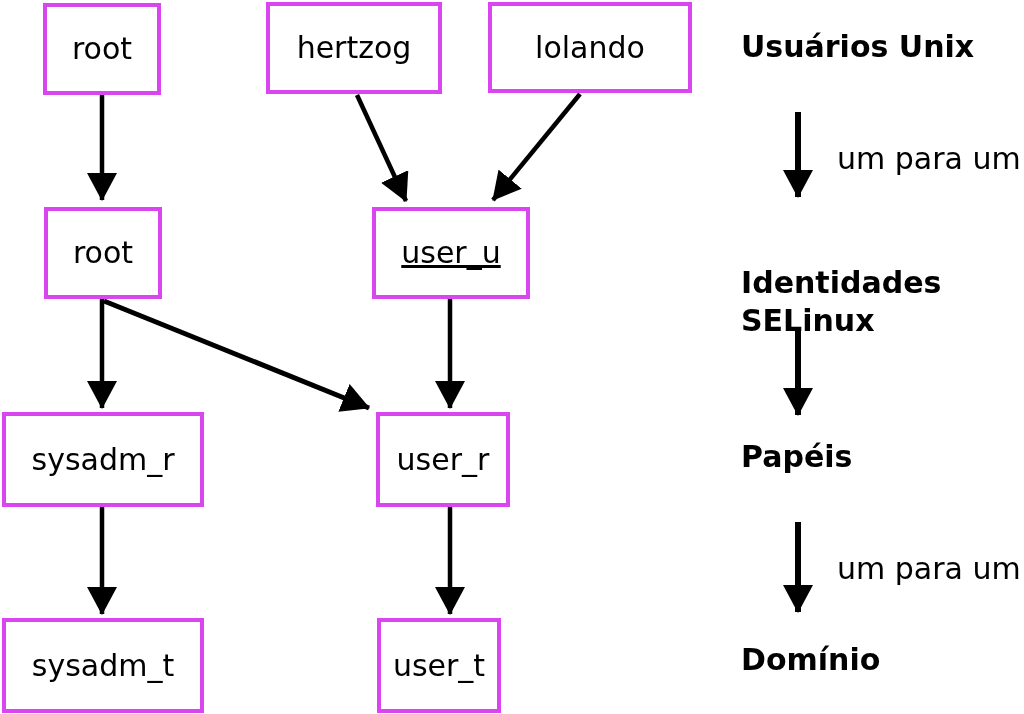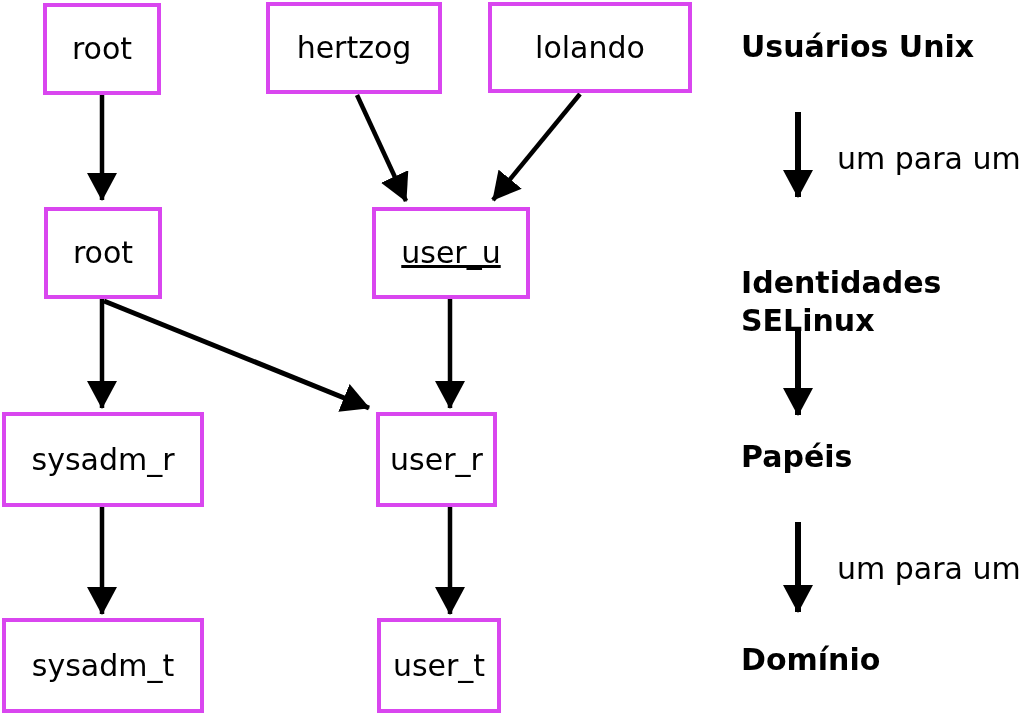--- a/index.html
+++ b/index.html
@@ -48,21 +48,21 @@
     font-weight: normal;
     white-space: nowrap;
   }
   
   .n-unix-root    { left: 43px;  top: 3px;   width: 118px; height: 92px; }
   .n-unix-hertzog { left: 266px; top: 2px;   width: 176px; height: 92px; }
   .n-unix-lolando { left: 488px; top: 2px;   width: 204px; height: 91px; }
   .n-sel-root     { left: 44px;  top: 207px; width: 118px; height: 92px; }
   .n-sel-user-u   { left: 372px; top: 207px; width: 158px; height: 92px; text-decoration: underline; }
   .n-role-sysadm  { left: 2px;   top: 412px; width: 202px; height: 95px; }
-  .n-role-user    { left: 376px; top: 412px; width: 121px; height: 95px; }
+  .n-role-user    { left: 376px; top: 412px; width: 134px; height: 95px; }
   .n-dom-sysadm   { left: 2px;   top: 618px; width: 202px; height: 95px; }
   .n-dom-user     { left: 377px; top: 618px; width: 124px; height: 95px; }
   
   .l-usuarios   { left: 741px; top: 28px; }
   .l-identidades{ left: 741px; top: 216px; width: 240px; margin-top: 48px; }
   .l-papeis     { left: 741px; top: 438px; }
   .l-dominio    { left: 741px; top: 641px; }
   .r-um-um-1    { left: 837px; top: 141px; }
   .r-um-n       { left: 837px; top: 356px; }
   .r-um-um-2    { left: 837px; top: 551px; }

